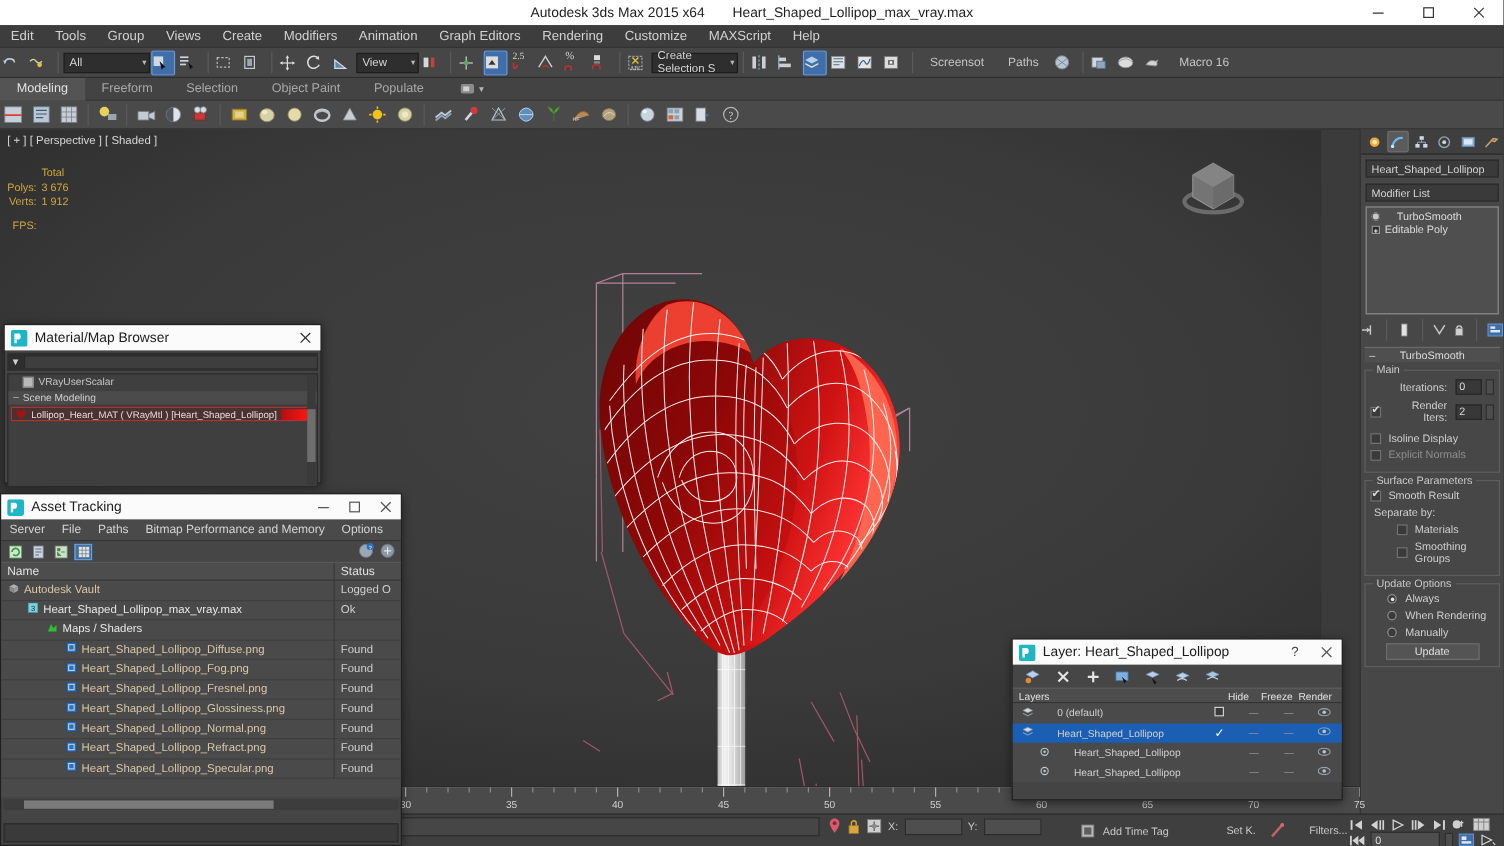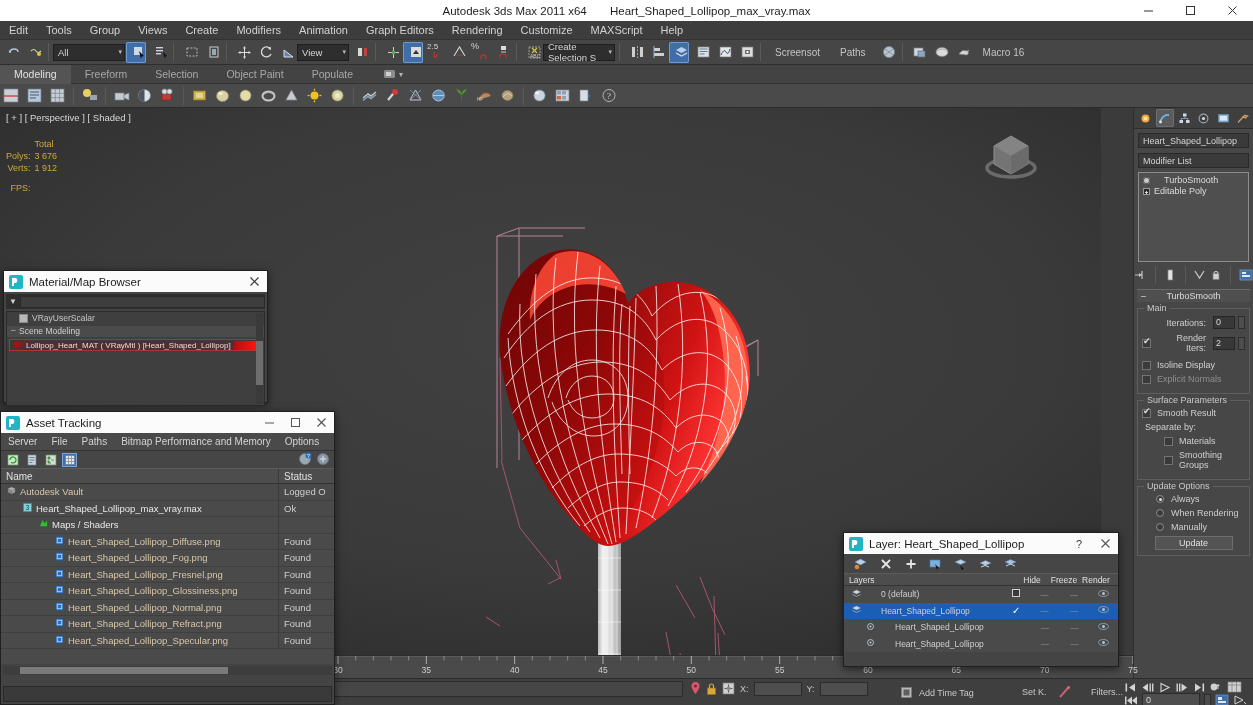--- a/index.html
+++ b/index.html
@@ -37,21 +37,21 @@
   }
   .menu-item { padding: 0 9px; font-size: 11px; color: #d2d2d2; line-height: 19px; }
 
   
   .toolbar {
     position: absolute; left: 0; top: 40px; width: 1253px; height: 25px;
     background: #464646; display: flex; align-items: center;
     border-bottom: 1px solid #2e2e2e;
   }
   .tb { width: 20px; height: 21px; margin: 4px 1px; border-radius: 2px;
-        display:flex; align-items:center; justify-content:flex-end; position: relative; }
+        display:flex; align-items:center; justify-content:flex-start; position: relative; font-family: Liberation Serif, serif; }
   .tb.sel { background: #3f6ea8; box-shadow: inset 0 0 0 1px #6d9bd1; }
   .sep { width: 1px; height: 18px; background: #5a5a5a; margin: 0 4px; }
   .combo { height: 17px; background: #2e2e2e; border: 1px solid #1e1e1e;
            display:flex; align-items:center; justify-content:space-between;
            padding: 0 2px 0 4px; font-size: 9.5px; color: #d6d6d6; }
   .combo .arw { font-size: 7px; color:#bbb; }
   .tb-label { font-size: 10px; color: #c4c4c4; padding: 0 10px; }
 
   
   .ribbontabs {
@@ -238,21 +238,21 @@
 
   .nodrag { user-select:none; }
 </style>
 </head>
 <body>
 
 <div class="app nodrag">
 
   <div class="titlebar">
     <div class="tcenter">
-      <span>Autodesk 3ds Max  2011 x64</span>
+      <span>Autodesk 3ds Max  2015 x64</span>
       <span>Heart_Shaped_Lollipop_max_vray.max</span>
     </div>
     <div class="winbtns">
       <div class="winbtn">
         <svg width="11" height="11" viewBox="0 0 11 11">
             <line x1="1" y1="6" x2="10" y2="6" stroke="#333" stroke-width="1"></line>
           </svg>
       </div>
       <div class="winbtn">
         <svg width="11" height="11" viewBox="0 0 11 11">

